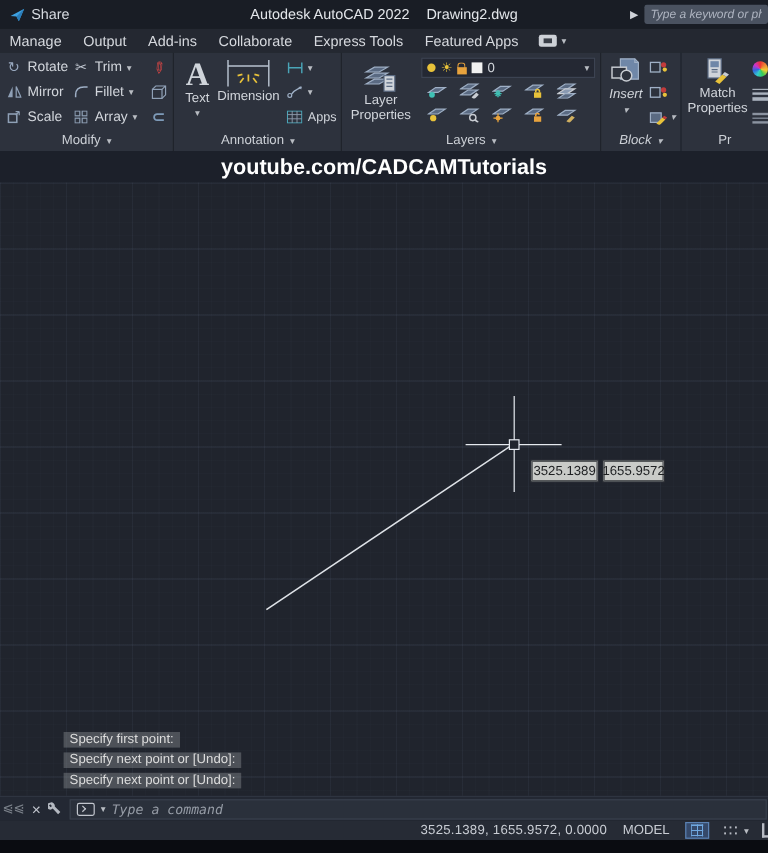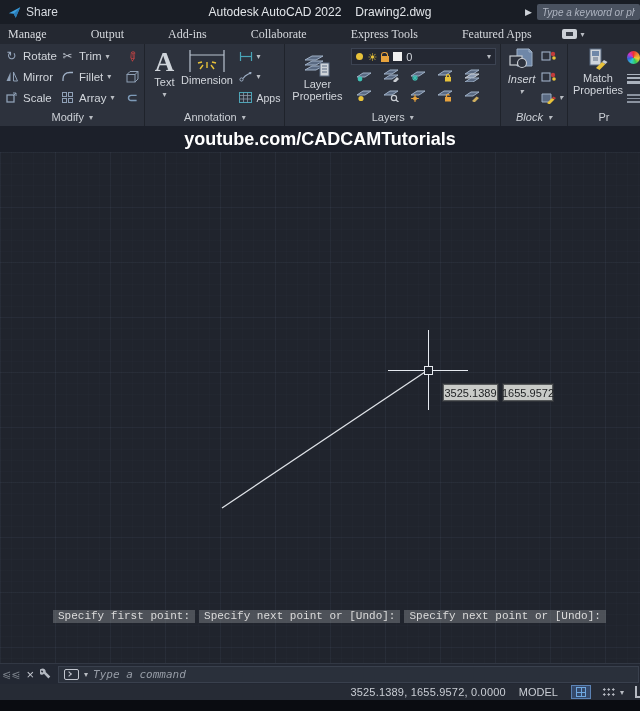--- a/index.html
+++ b/index.html
@@ -15,21 +15,21 @@
   .search-area { margin-left:auto; display:flex; align-items:center; gap:5px; height:100%; }
   .search-caret { color:#cfd3d9; font-size:9px; }
   .search-input { width:103px; height:16px; background:#4a5260; border:none; border-radius:2px;
     color:#c6cad2; font-size:10px; font-style:italic; padding:0 5px; outline:none;
     font-family:"Liberation Sans", sans-serif; }
   .search-input::placeholder { color:#aeb4c0; font-style:italic; }
 
   
   .menubar { height:20px; background:#242831; display:flex; align-items:center;
     font-size:12px; color:#d6d9de; }
-  .menu-item { padding:0 22px; height:100%; display:flex; align-items:center;font-family:Liberation Serif, serif; }
+  .menu-item { padding:0 9px; height:100%; display:flex; align-items:center; }
   .menu-item:first-child { padding-left:8px; }
   .ribbon-toggle { display:flex; align-items:center; gap:4px; margin-left:8px; }
   .rt-box { width:15px; height:10px; background:#cdd1d7; border-radius:2px;
     display:flex; align-items:center; justify-content:center; }
   .rt-box i { width:7px; height:4px; background:#3a3f48; display:block; }
   .caret { color:#b8bcc2; font-size:8px; }
 
   
   .ribbon { height:82px; background:#2d323d; display:flex; }
   .panel { height:100%; border-right:1px solid #1f232b; display:flex; flex-direction:column; }
@@ -89,22 +89,22 @@
       repeating-linear-gradient(to right, rgba(130,150,185,0.02) 0 1px, transparent 1px 11px),
       repeating-linear-gradient(to bottom, rgba(130,150,185,0.02) 0 1px, transparent 1px 11px);
     overflow:hidden; }
   .canvas svg.overlay { position:absolute; inset:0; }
   .dynbox { position:absolute; height:17px; background:#c9cbc8; border:1px solid #55585a;
     color:#1d1f21; font-size:11px; display:flex; align-items:center; justify-content:center;
     box-shadow:0 0 0 1px #2e3137; }
   .dyn-x { left:443px; top:232px; width:55px;text-align:center; }
   .dyn-y { left:503px; top:232px; width:50px; }
   .cmd-history { position:absolute; left:53px; top:458px; display:flex;
-    flex-direction:row; align-items:flex-start; gap:4px;
-    font-family:Liberation Mono, monospace; font-size:11px; color:#dcdcdc; }
+    flex-direction:column; align-items:flex-start; gap:4px;
+    font-family:Liberation Sans, sans-serif; font-size:11px; color:#dcdcdc; }
   .cmd-history div { background:rgba(128,132,136,0.48); padding:0 5px; line-height:13px; }
 
   
   .cmdbar { height:21px; background:#232833; border-top:1px solid #323844; display:flex;
     align-items:center; gap:6px; padding-left:2px; }
   .grip { color:#7a8089; font-size:11px; line-height:11px; }
   .cmd-close { color:#c2c6ce; font-size:13px; line-height:13px; }
   .cmd-input-wrap { flex:1; height:17px; background:#2a303b; border:1px solid #39404d;
     display:flex; align-items:center; gap:5px; padding:0 5px; margin-right:1px; }
   .cmd-ico { width:15px; height:11px; border:1px solid #c2c6ce; border-radius:2px;

